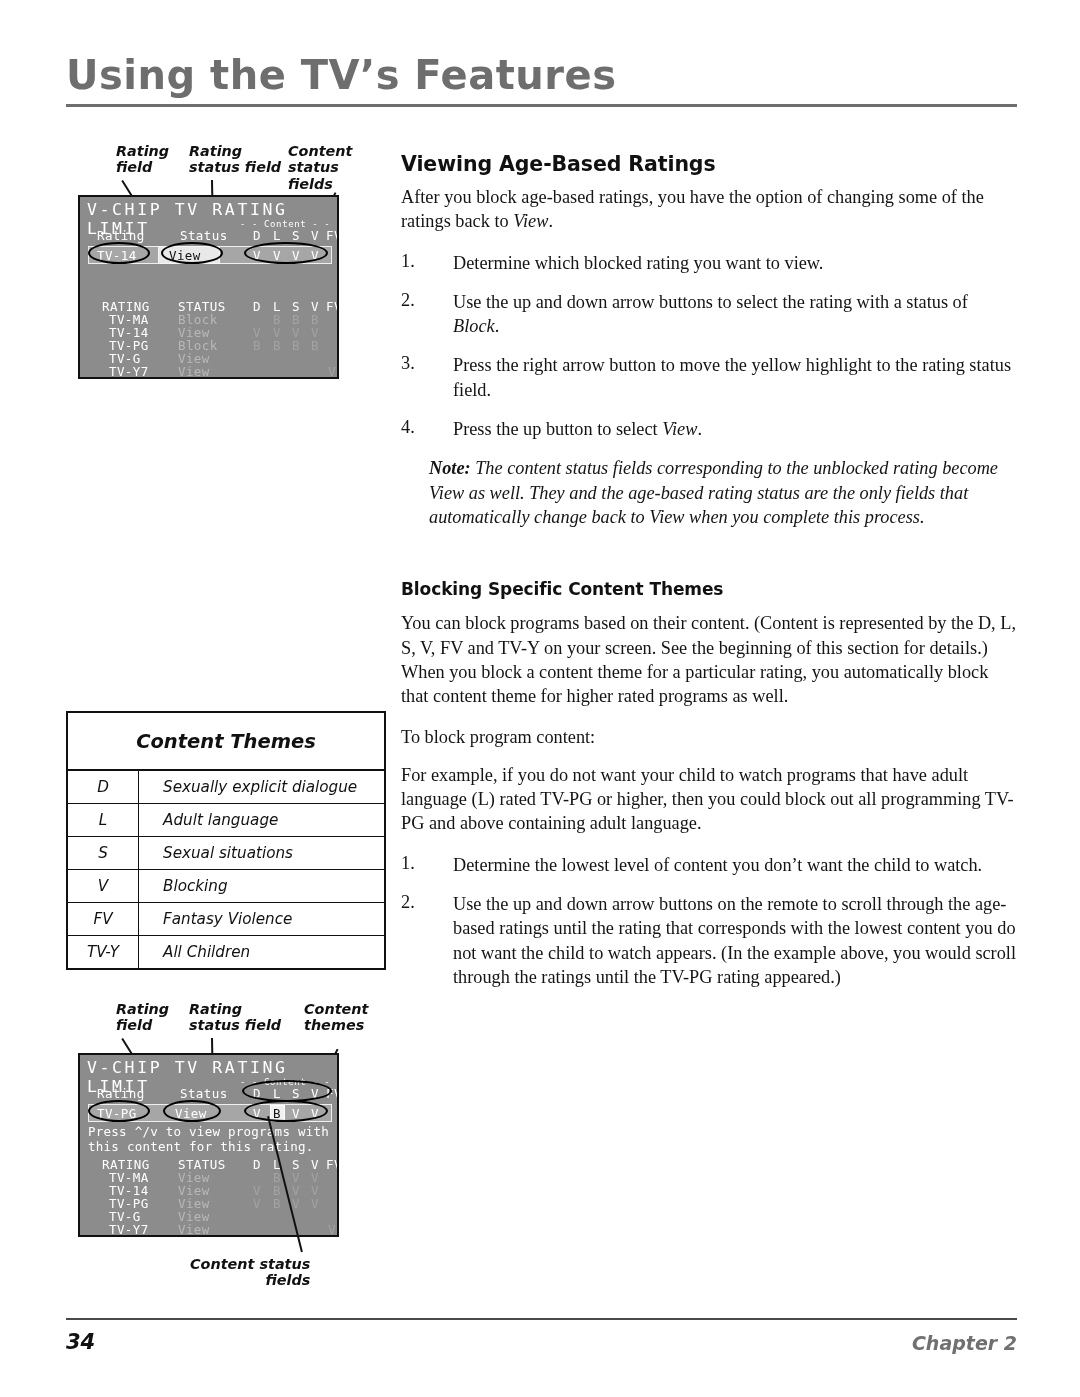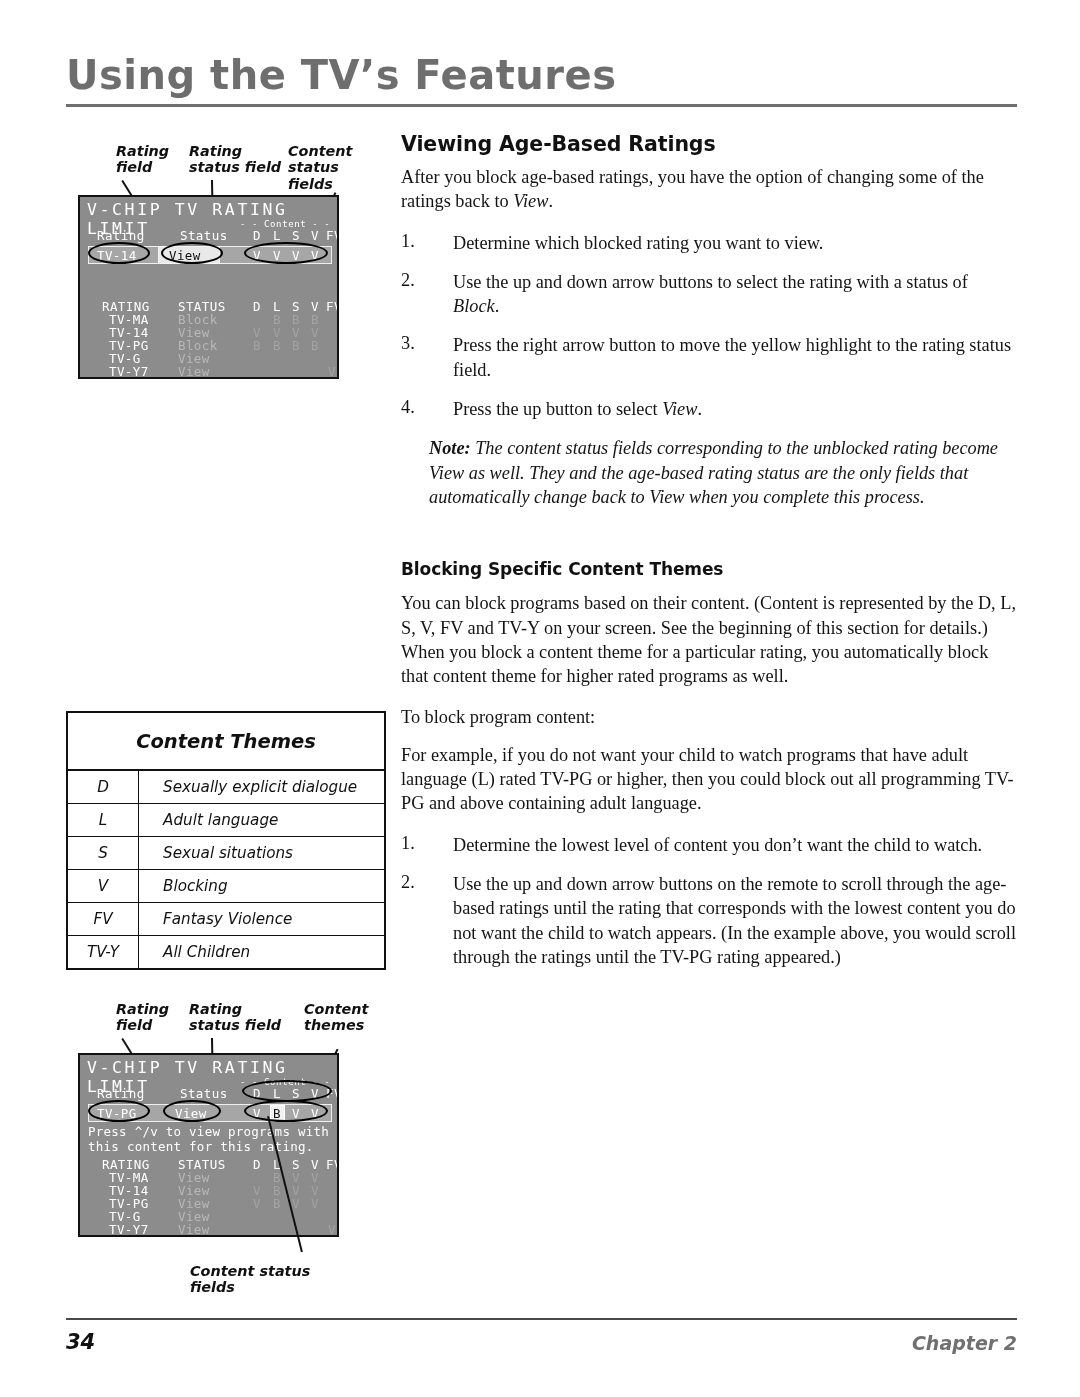--- a/index.html
+++ b/index.html
@@ -22,21 +22,21 @@
     color:#6e6e6e;
     white-space:nowrap;
   }
   .header-rule {
     position:absolute; left:66px; top:104px;
     width:951px; height:3px; background:#6e6e6e;
   }
 
   
   .col-left  { position:absolute; left:66px;  top:140px; width:320px; }
-  .col-right { position:absolute; left:401px; top:132px; width:617px; }
+  .col-right { position:absolute; left:401px; top:152px; width:617px; }
 
   h2.sec {
     font-family:"DejaVu Sans", sans-serif;
     font-weight:bold;
     font-size:20.5px;
     color:#111;
     margin:0 0 9px 0;
     letter-spacing:-0.1px;
   }
   h2.sec.big { font-size:17px; margin-bottom:12px; }
@@ -394,21 +394,21 @@
       <div class="tv-cell" style="left:29px; top:180px;">TV-Y</div>
       <div class="tv-cell dim" style="left:98px; top:180px;">View</div>
     </div>
 
     <div class="ellipse" style="left:22px; top:102px; width:62px; height:22px;"></div>
     <div class="ellipse" style="left:97px; top:102px; width:58px; height:22px;"></div>
     <div class="ellipse" style="left:178px; top:102px; width:84px; height:22px;"></div>
     <div class="ellipse" style="left:176px; top:82px; width:90px; height:22px;"></div>
 
     <div class="leader" style="left:203px; top:118px; width:140px; height:2px; transform:rotate(76deg);"></div>
-    <div class="clabel" style="left:124px; top:265px;">Content status
+    <div class="clabel" style="left:124px; top:258px;text-align:right;">Content status
 fields</div>
   </div>
 
 </div>
 
 <div class="col-right">
 
   <h2 class="sec">Viewing Age-Based Ratings</h2>
 
   <p class="body"><span>After you block age-based ratings, you have the option of changing some of the ratings back to </span><i class="it">View</i><span>.</span></p>

